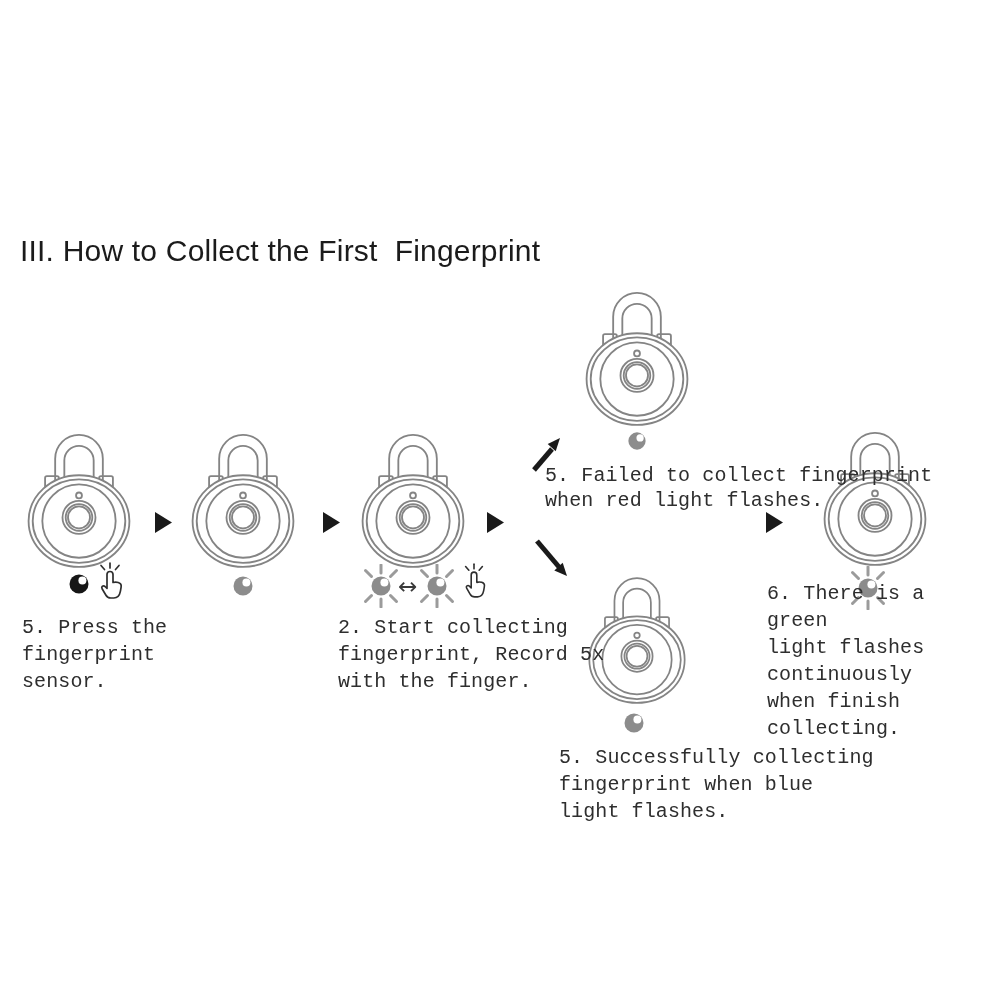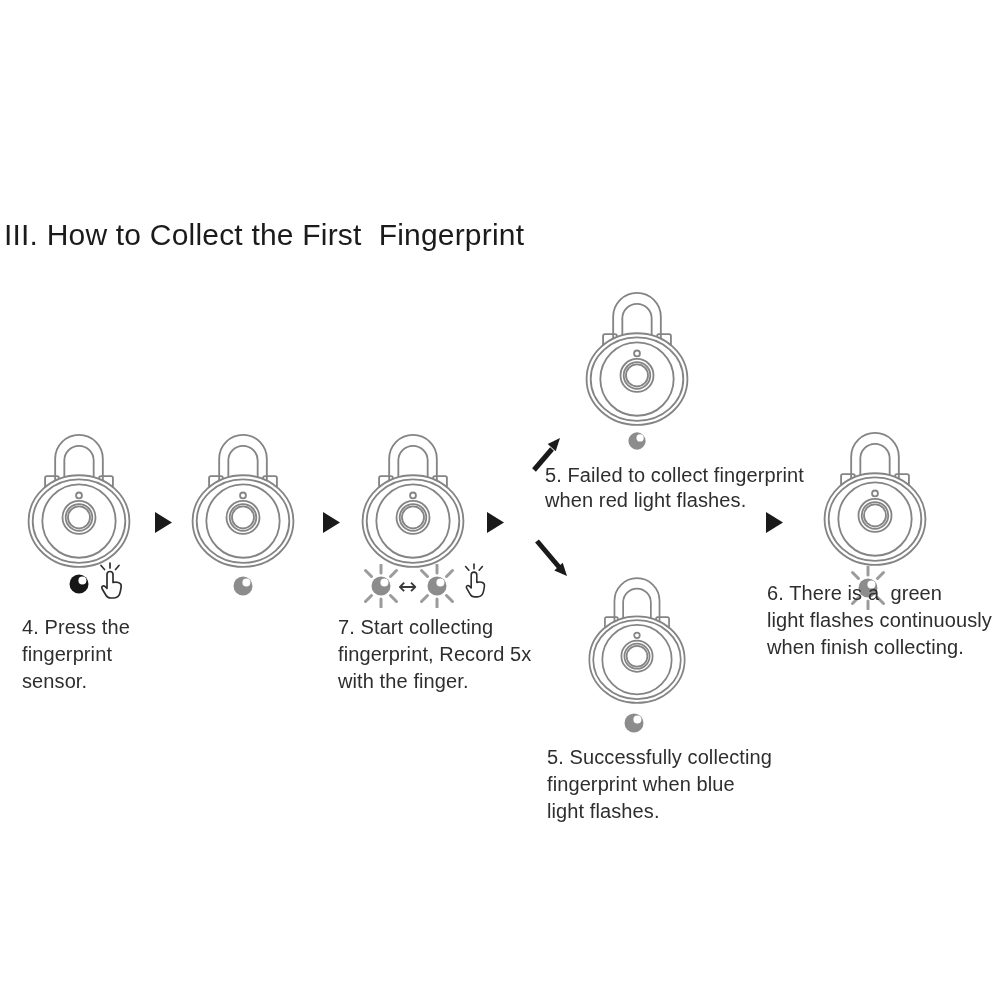--- a/index.html
+++ b/index.html
@@ -1,27 +1,27 @@
 <!DOCTYPE html>
 <html><head>
 <meta charset="utf-8">
 <style>
   html,body{margin:0;padding:0;background:#ffffff;}
   .canvas{
     position:relative;width:1000px;height:1000px;background:#ffffff;
     font-family:"Liberation Sans",sans-serif;overflow:hidden;color:#2b2b2b;
   }
   .title{
-    position:absolute;left:4px;top:218px;margin:0;
+    position:absolute;left:4px;top:218px;margin:16px;
     font-size:30px;font-weight:500;color:#1b1b1b;white-space:pre;letter-spacing:.2px;
   }
   .lock{position:absolute;}
   .step{
     position:absolute;font-size:20px;line-height:27px;color:#2e2e2e;
-    white-space:pre-wrap;letter-spacing:.1px;
+    white-space:pre-wrap;letter-spacing:.1px;font-family:Liberation Mono, monospace;
   }
   .step.tight{line-height:25px;}
   .abs{position:absolute;}
   .repeat-arrow{
     position:absolute;font-size:23px;color:#3a3a3a;line-height:1;
     font-family:"DejaVu Sans",sans-serif;
   }
 </style>
 </head>
 <body>
@@ -138,28 +138,28 @@
 
   <svg class="abs" width="22" height="22" viewBox="-11 -11 22 22" style="left:623px;top:712px">
       <use href="#sphere-shape" fill="#8c8c8c"></use>
     </svg>
 
   <svg class="abs" width="44" height="44" viewBox="-22 -22 44 44" style="left:846px;top:566px">
       <use href="#rays-shape" stroke="#9b9b9b" stroke-width="3"></use>
       <use href="#sphere-shape" fill="#8c8c8c"></use>
     </svg>
 
-  <div class="step" style="left:22px;top:614px">4. Press the
+  <div class="step" style="left:22px;top:614px">5. Press the
 fingerprint
 sensor.</div>
-  <div class="step" style="left:338px;top:614px">7. Start collecting
+  <div class="step" style="left:338px;top:614px">2. Start collecting
 fingerprint, Record 5x
 with the finger.</div>
   <div class="step tight" style="left:545px;top:463px">5. Failed to collect fingerprint
 when red light flashes.</div>
-  <div class="step" style="left:547px;top:744px">5. Successfully collecting
+  <div class="step" style="left:559px;top:744px">5. Successfully collecting
 fingerprint when blue
 light flashes.</div>
   <div class="step" style="left:767px;top:580px">6. There is a  green
 light flashes continuously
 when finish collecting.</div>
 
 </div>
 
 </body></html>

